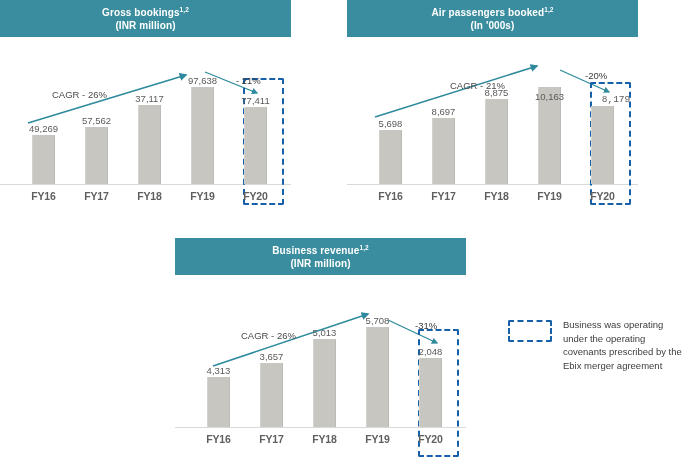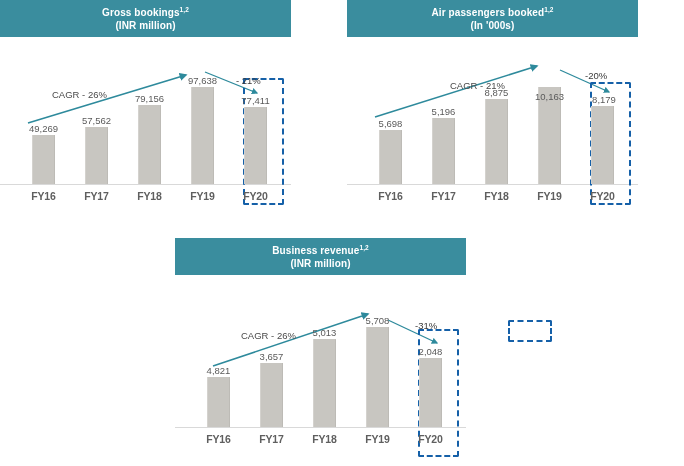--- a/index.html
+++ b/index.html
@@ -154,21 +154,21 @@
         <line x1="205" y1="35" x2="257" y2="56" stroke="#2e8a9c" stroke-width="1.3" marker-end="url(#ah-0)"></line>
       </svg>
       <div class="dashed-box" style="left: 243px; top: 41px; width: 41px; height: 127px;"></div>
       <div class="bar" style="left: 32px; top: 98px; width: 23px; height: 49px;"></div>
       <div class="bar-value" style="left: 17.5px; top: 86px; width: 52px; text-align: center;">49,269</div>
       <div class="cat-label" style="left: 17.5px; top: 153px; width: 52px;">FY16</div>
       <div class="bar" style="left: 85px; top: 90px; width: 23px; height: 57px;"></div>
       <div class="bar-value" style="left: 70.5px; top: 78px; width: 52px;">57,562</div>
       <div class="cat-label" style="left: 70.5px; top: 153px; width: 52px;">FY17</div>
       <div class="bar" style="left: 138px; top: 68px; width: 23px; height: 79px;"></div>
-      <div class="bar-value" style="left: 123.5px; top: 56px; width: 52px;">79,156</div>
+      <div class="bar-value" style="left: 123.5px; top: 56px; width: 52px;">37,117</div>
       <div class="cat-label" style="left: 123.5px; top: 153px; width: 52px;">FY18</div>
       <div class="bar" style="left: 191px; top: 50px; width: 23px; height: 97px;"></div>
       <div class="bar-value" style="left: 176.5px; top: 38px; width: 52px;">97,638</div>
       <div class="cat-label" style="left: 176.5px; top: 153px; width: 52px;">FY19</div>
       <div class="bar" style="left: 244px; top: 70px; width: 23px; height: 77px;"></div>
       <div class="bar-value" style="left: 229.5px; top: 58px; width: 52px;">77,411</div>
       <div class="cat-label" style="left: 229.5px; top: 153px; width: 52px;">FY20</div>
       <div class="cagr-label" style="left: 52px; top: 52px;">CAGR - 26%</div>
       <div class="delta-label" style="left: 236px; top: 38px;">- 21%</div>
     </div>
@@ -188,30 +188,30 @@
           </marker>
         </defs>
         <line x1="28" y1="80" x2="190" y2="29" stroke="#2e8a9c" stroke-width="1.6" marker-end="url(#ah-1)"></line>
         <line x1="213" y1="33" x2="262" y2="55" stroke="#2e8a9c" stroke-width="1.3" marker-end="url(#ah-1)"></line>
       </svg>
       <div class="dashed-box" style="left: 243px; top: 45px; width: 41px; height: 123px;"></div>
       <div class="bar" style="left: 32px; top: 93px; width: 23px; height: 54px;"></div>
       <div class="bar-value" style="left: 17.5px; top: 81px; width: 52px;">5,698</div>
       <div class="cat-label" style="left: 17.5px; top: 153px; width: 52px;">FY16</div>
       <div class="bar" style="left: 85px; top: 81px; width: 23px; height: 66px;"></div>
-      <div class="bar-value" style="left: 70.5px; top: 69px; width: 52px;">5,196</div>
+      <div class="bar-value" style="left: 70.5px; top: 69px; width: 52px;">8,697</div>
       <div class="cat-label" style="left: 70.5px; top: 153px; width: 52px;">FY17</div>
       <div class="bar" style="left: 138px; top: 62px; width: 23px; height: 85px;"></div>
       <div class="bar-value" style="left: 123.5px; top: 50px; width: 52px;">8,875</div>
       <div class="cat-label" style="left: 123.5px; top: 153px; width: 52px;">FY18</div>
       <div class="bar" style="left: 191px; top: 50px; width: 23px; height: 97px;"></div>
       <div class="bar-value" style="left: 176.5px; top: 54px; width: 52px;">10,163</div>
       <div class="cat-label" style="left: 176.5px; top: 153px; width: 52px;">FY19</div>
       <div class="bar" style="left: 244px; top: 69px; width: 23px; height: 78px;"></div>
-      <div class="bar-value" style="left: 231px; top: 57px; width: 52px;">8,179</div>
+      <div class="bar-value" style="left: 243px; top: 57px; width: 52px; font-family: Liberation Mono, monospace;">8,179</div>
       <div class="cat-label" style="left: 229.5px; top: 153px; width: 52px;">FY20</div>
       <div class="cagr-label" style="left: 62px; top: 43px; margin-left: 41px;">CAGR - 21%</div>
       <div class="delta-label" style="left: 238px; top: 33px;">-20%</div>
     </div>
 </div>
 
 <div class="chart-panel" id="panel-revenue">
   <div class="chart-header">
     <span>Business revenue</span><span class="sup">1,2</span><br>
     <span>(INR million)</span>
@@ -222,34 +222,35 @@
         <defs>
           <marker id="ah-2" markerWidth="5" markerHeight="5" refX="4" refY="2.5" orient="auto">
             <path d="M0,0 L5,2.5 L0,5 z" fill="#2e8a9c"></path>
           </marker>
         </defs>
         <line x1="38" y1="91" x2="193" y2="39" stroke="#2e8a9c" stroke-width="1.6" marker-end="url(#ah-2)"></line>
         <line x1="213" y1="45" x2="262" y2="68" stroke="#2e8a9c" stroke-width="1.3" marker-end="url(#ah-2)"></line>
       </svg>
       <div class="dashed-box" style="left: 243px; top: 54px; width: 41px; height: 128px;"></div>
       <div class="bar" style="left: 32px; top: 102px; width: 23px; height: 50px;"></div>
-      <div class="bar-value" style="left: 17.5px; top: 90px; width: 52px;">4,821</div>
+      <div class="bar-value" style="left: 17.5px; top: 90px; width: 52px;">4,313</div>
       <div class="cat-label" style="left: 17.5px; top: 158px; width: 52px;">FY16</div>
       <div class="bar" style="left: 85px; top: 88px; width: 23px; height: 64px;"></div>
       <div class="bar-value" style="left: 70.5px; top: 76px; width: 52px;">3,657</div>
       <div class="cat-label" style="left: 70.5px; top: 158px; width: 52px;">FY17</div>
       <div class="bar" style="left: 138px; top: 64px; width: 23px; height: 88px;"></div>
       <div class="bar-value" style="left: 123.5px; top: 52px; width: 52px; text-align: center;">5,013</div>
       <div class="cat-label" style="left: 123.5px; top: 158px; width: 52px;">FY18</div>
       <div class="bar" style="left: 191px; top: 52px; width: 23px; height: 100px;"></div>
       <div class="bar-value" style="left: 176.5px; top: 40px; width: 52px;">5,708</div>
       <div class="cat-label" style="left: 176.5px; top: 158px; width: 52px;">FY19</div>
       <div class="bar" style="left: 244px; top: 83px; width: 23px; height: 69px;"></div>
       <div class="bar-value" style="left: 229.5px; top: 71px; width: 52px;">2,048</div>
       <div class="cat-label" style="left: 229.5px; top: 158px; width: 52px;">FY20</div>
       <div class="cagr-label" style="left: 66px; top: 55px;">CAGR - 26%</div>
       <div class="delta-label" style="left: 240px; top: 45px;">-31%</div>
     </div>
 </div>
 
 <div class="legend">
   <div class="legend-swatch"></div>
+  <div class="legend-text">Business was operating under the operating covenants prescribed by the Ebix merger agreement</div>
 </div>
 
 </body></html>

